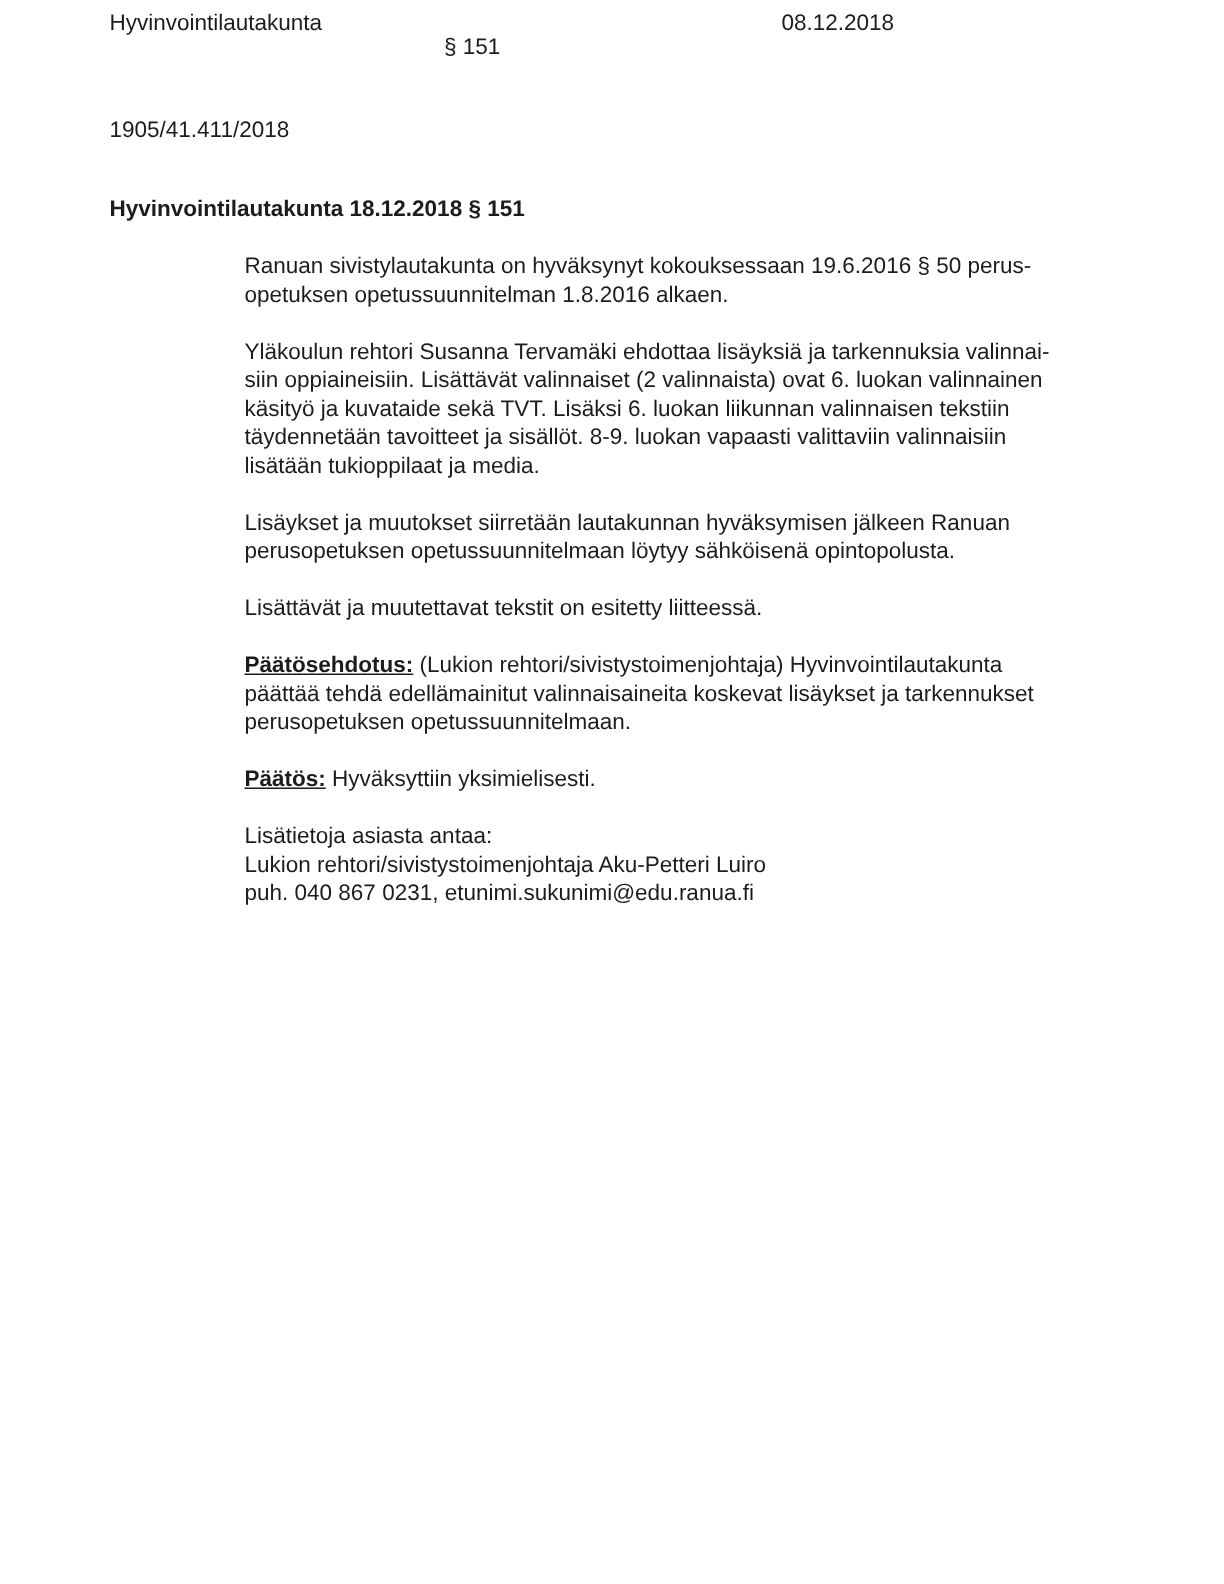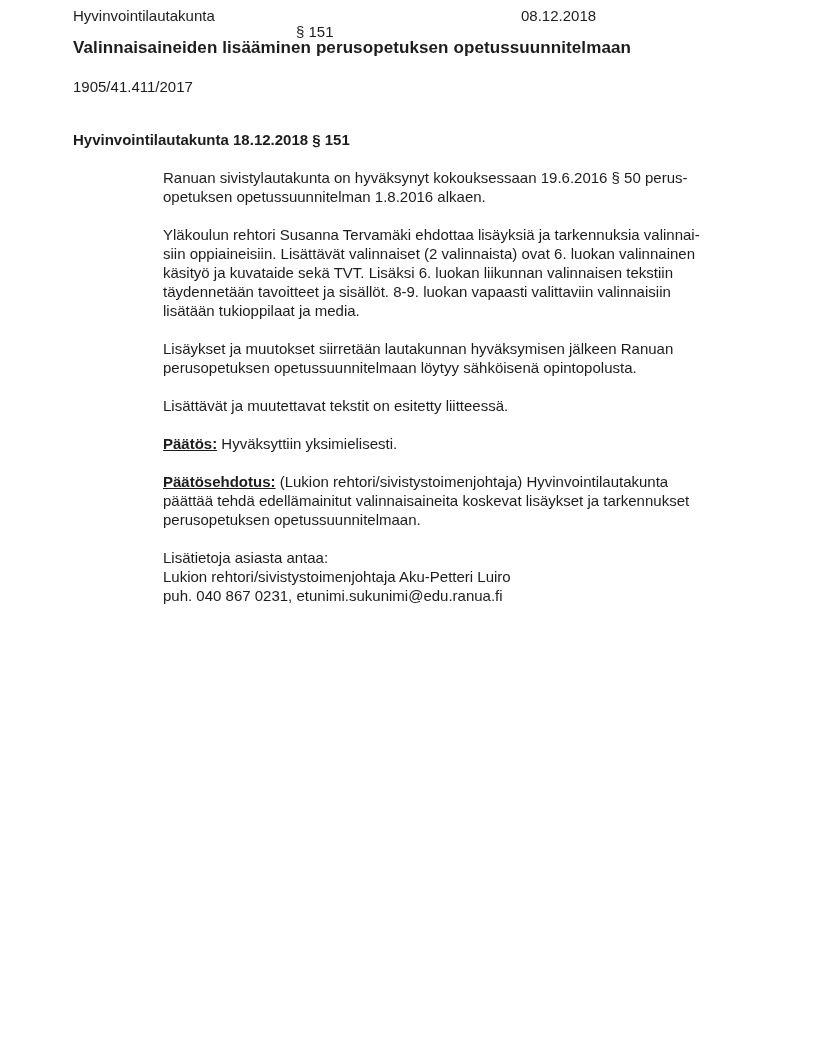--- a/index.html
+++ b/index.html
@@ -73,39 +73,38 @@
 <body>
 
 <div class="page">
 
   <div class="doc-header">
     <span class="committee">Hyvinvointilautakunta</span>
     <span class="section">§ 151</span>
     <span class="date">08.12.2018</span>
   </div>
 
-  <h1 class="doc-title">Valinnaisaineiden lisääminen perusopetuksen opetussuunnitelmaan</h1>
 
-  <div class="case-number">1905/41.411/2017</div>
+  <div class="case-number">1905/41.411/2018</div>
 
   <div class="committee-line">Hyvinvointilautakunta 18.12.2018 § 151</div>
 
   <div class="doc-body">
     <p>Ranuan sivistylautakunta on hyväksynyt kokouksessaan 19.6.2016 § 50 perus-
 opetuksen opetussuunnitelman 1.8.2016 alkaen.</p>
     <p>Yläkoulun rehtori Susanna Tervamäki ehdottaa lisäyksiä ja tarkennuksia valinnai-
 siin oppiaineisiin. Lisättävät valinnaiset (2 valinnaista) ovat 6. luokan valinnainen
 käsityö ja kuvataide sekä TVT. Lisäksi 6. luokan liikunnan valinnaisen tekstiin
 täydennetään tavoitteet ja sisällöt. 8-9. luokan vapaasti valittaviin valinnaisiin
 lisätään tukioppilaat ja media.</p>
     <p>Lisäykset ja muutokset siirretään lautakunnan hyväksymisen jälkeen Ranuan
 perusopetuksen opetussuunnitelmaan löytyy sähköisenä opintopolusta.</p>
     <p>Lisättävät ja muutettavat tekstit on esitetty liitteessä.</p>
-    <p><span class="label">Päätös:</span><span> Hyväksyttiin yksimielisesti.</span></p>
     <p><span class="label">Päätösehdotus:</span><span> (Lukion rehtori/sivistystoimenjohtaja) Hyvinvointilautakunta
 päättää tehdä edellämainitut valinnaisaineita koskevat lisäykset ja tarkennukset
 perusopetuksen opetussuunnitelmaan.</span></p>
+    <p><span class="label">Päätös:</span><span> Hyväksyttiin yksimielisesti.</span></p>
     <p>Lisätietoja asiasta antaa:
 Lukion rehtori/sivistystoimenjohtaja Aku-Petteri Luiro
 puh. 040 867 0231, etunimi.sukunimi@edu.ranua.fi</p>
   </div>
 
 </div>
 
 </body></html>

